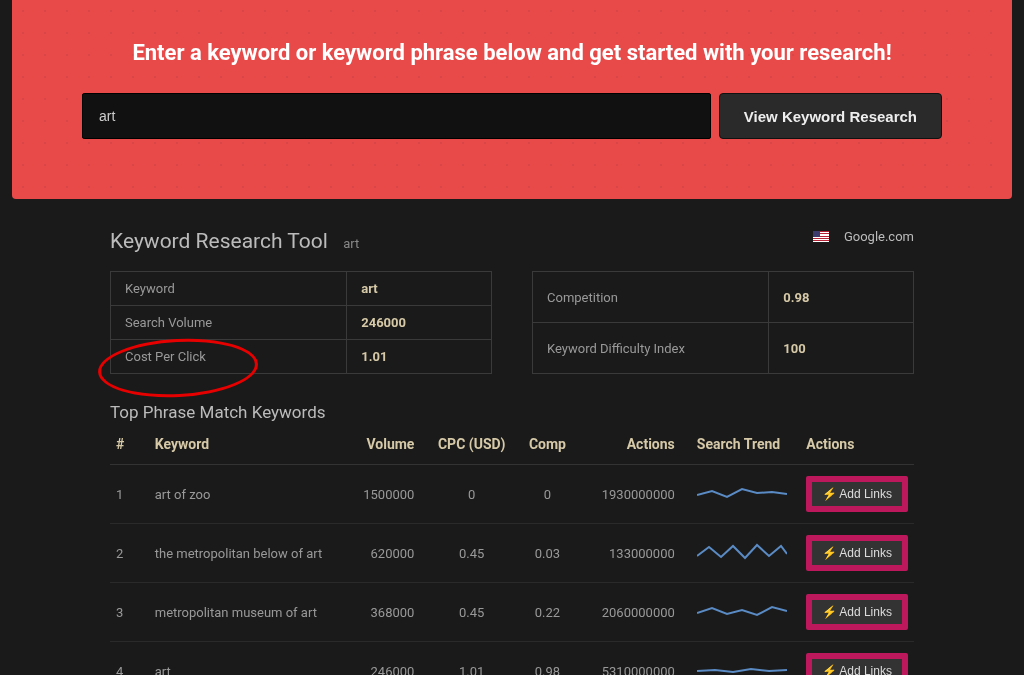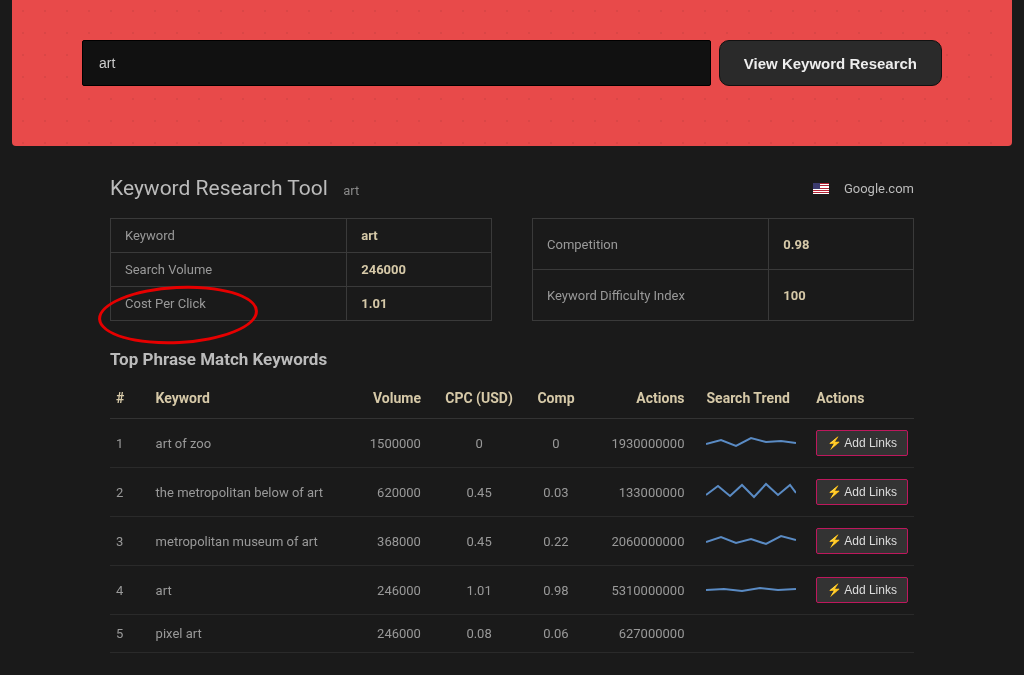--- a/index.html
+++ b/index.html
@@ -41,29 +41,29 @@
     border-radius: 2px;
     outline: none;
   }
   .search-btn {
     background: #2a2a2a;
     color: #eee;
     border: 1px solid #111;
     padding: 0 24px;
     font-size: 15px;
     font-weight: 600;
-    border-radius: 10px;
+    border-radius: 4px;
     cursor: pointer;
   }
   .content {
     padding: 30px 110px 0 110px;
   }
   .title-row {
     display: flex;
-    align-items: center;
+    align-items: flex-start;
     justify-content: space-between;
     margin-bottom: 18px;
   }
   .tool-title {
     color: #bbb;
     font-size: 21px;
     font-weight: 400;
   }
   .tool-title .sub {
     font-size: 13px;
@@ -121,22 +121,22 @@
     width: 160px;
     height: 58px;
     top: 68px;
     left: -12px;
     transform: rotate(-3deg);
     pointer-events: none;
   }
   .section-title {
     color: #bbb;
     font-size: 17px;
-    font-weight: 700;
-    margin-bottom: 13px;
+    font-weight: 400;
+    margin-bottom: 6px;
   }
   .kw-table {
     width: 100%;
     border-collapse: collapse;
   }
   .kw-table th {
     text-align: left;
     color: #d6c9a8;
     font-weight: 700;
     font-size: 14px;
@@ -157,21 +157,21 @@
     height: 22px;
   }
   .spark polyline {
     fill: none;
     stroke: #5a8bc4;
     stroke-width: 2;
   }
   .add-btn {
     background: #333;
     color: #ddd;
-    border: 1px solid #be185d;
+    border: 6px solid #be185d;
     padding: 5px 10px;
     font-size: 12px;
     border-radius: 2px;
     cursor: pointer;
     white-space: nowrap;
   }
   .bolt {
     font-weight: 700;
     margin-right: 2px;
   }
@@ -181,20 +181,21 @@
   .col-cpc { width: 85px; }
   .col-comp { width: 70px; }
   .col-res { width: 110px; }
   .col-trend { width: 110px; }
   .col-act { width: 90px; }
 </style>
 </head>
 <body>
 
 <div class="hero">
+  <div class="hero-title">Enter a keyword or keyword phrase below and get started with your research!</div>
   <div class="search-row">
     <input class="search-input" value="art" style="">
     <button class="search-btn">View Keyword Research</button>
   </div>
 </div>
 
 <div class="content">
 
   <div class="title-row">
     <div class="tool-title">

